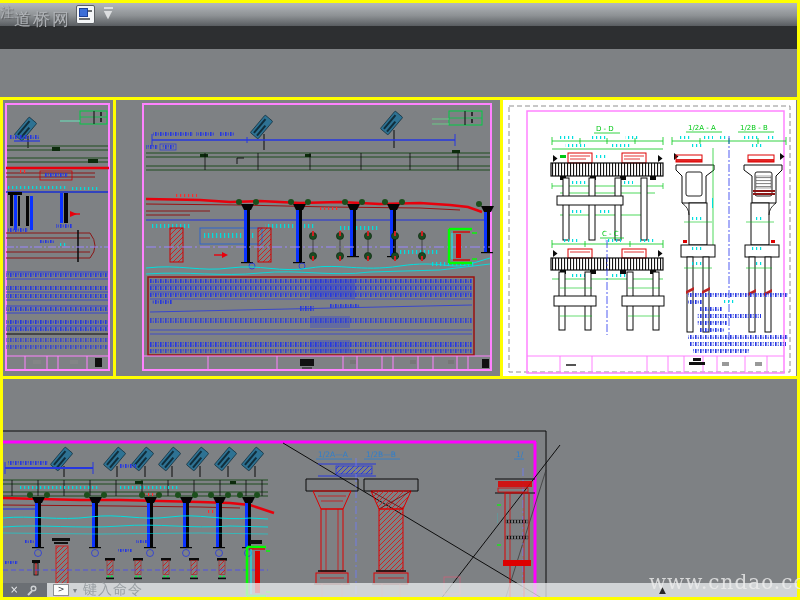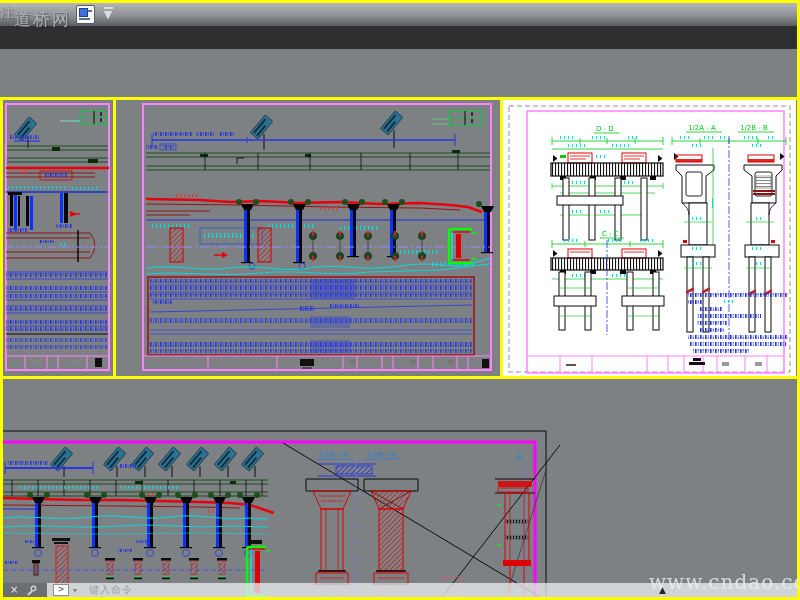--- a/index.html
+++ b/index.html
@@ -27,21 +27,21 @@
   .wm-tri{left:659px;top:585px;z-index:6;color:#262626;font-size:9px;}
   
   .cmdbar{left:3px;top:583px;width:794px;height:14px;z-index:5;
           background:rgba(238,240,242,.75);display:flex;align-items:center;}
   .cmd-left{width:44px;height:14px;background:rgba(92,97,102,.88);display:flex;
             align-items:center;gap:8px;padding-left:7px;box-sizing:border-box;}
   .cmd-x{color:#e8eaec;font-size:10px;line-height:10px;cursor:default;}
   .cmd-prompt{margin-left:6px;width:14px;height:10px;background:#fdfdfd;border:1px solid #8d9093;
               color:#3a3d40;font-size:8px;line-height:10px;text-align:center;}
   .cmd-dd{margin-left:4px;color:#7d8184;font-size:8px;}
-  .cmd-text{margin-left:12px;color:#9aa0a4;font-size:10px;letter-spacing:1px;}
+  .cmd-text{margin-left:6px;color:#9aa0a4;font-size:14px;letter-spacing:1px;}
   svg.canvas{left:0;top:0;z-index:3;}
   svg .tg{font:7px "DejaVu Sans",sans-serif;fill:#00c814;}
   svg .tb{font:7.5px "DejaVu Sans",sans-serif;fill:#2b7fd0;}
 </style>
 </head>
 <body>
 
 <div class="abs toolbar"></div>
 <div class="abs darkband"></div>
 <div class="abs palette-btn">

